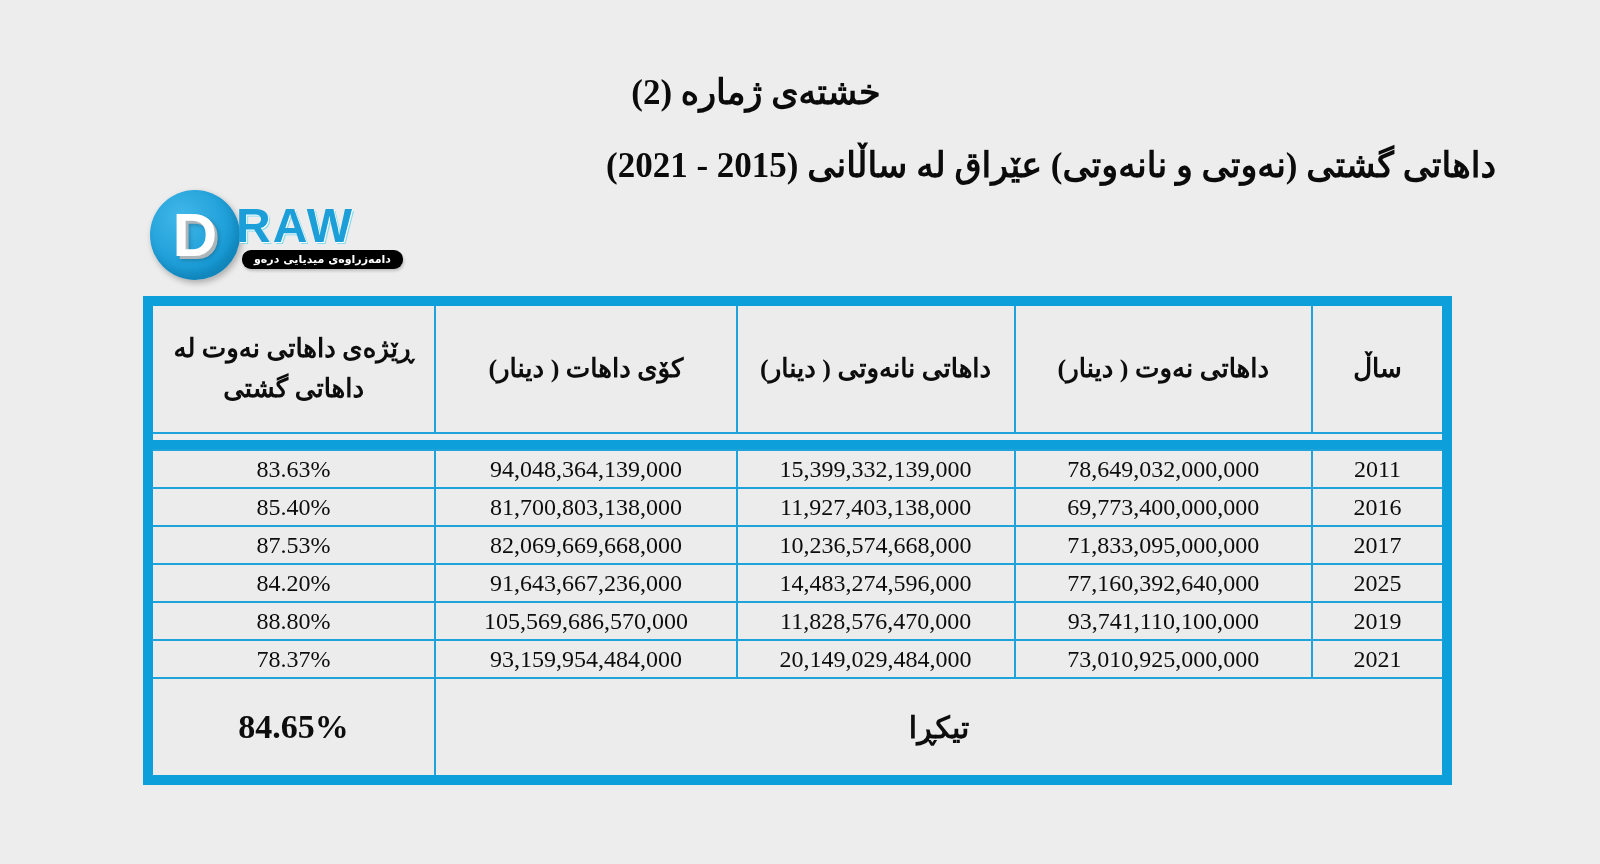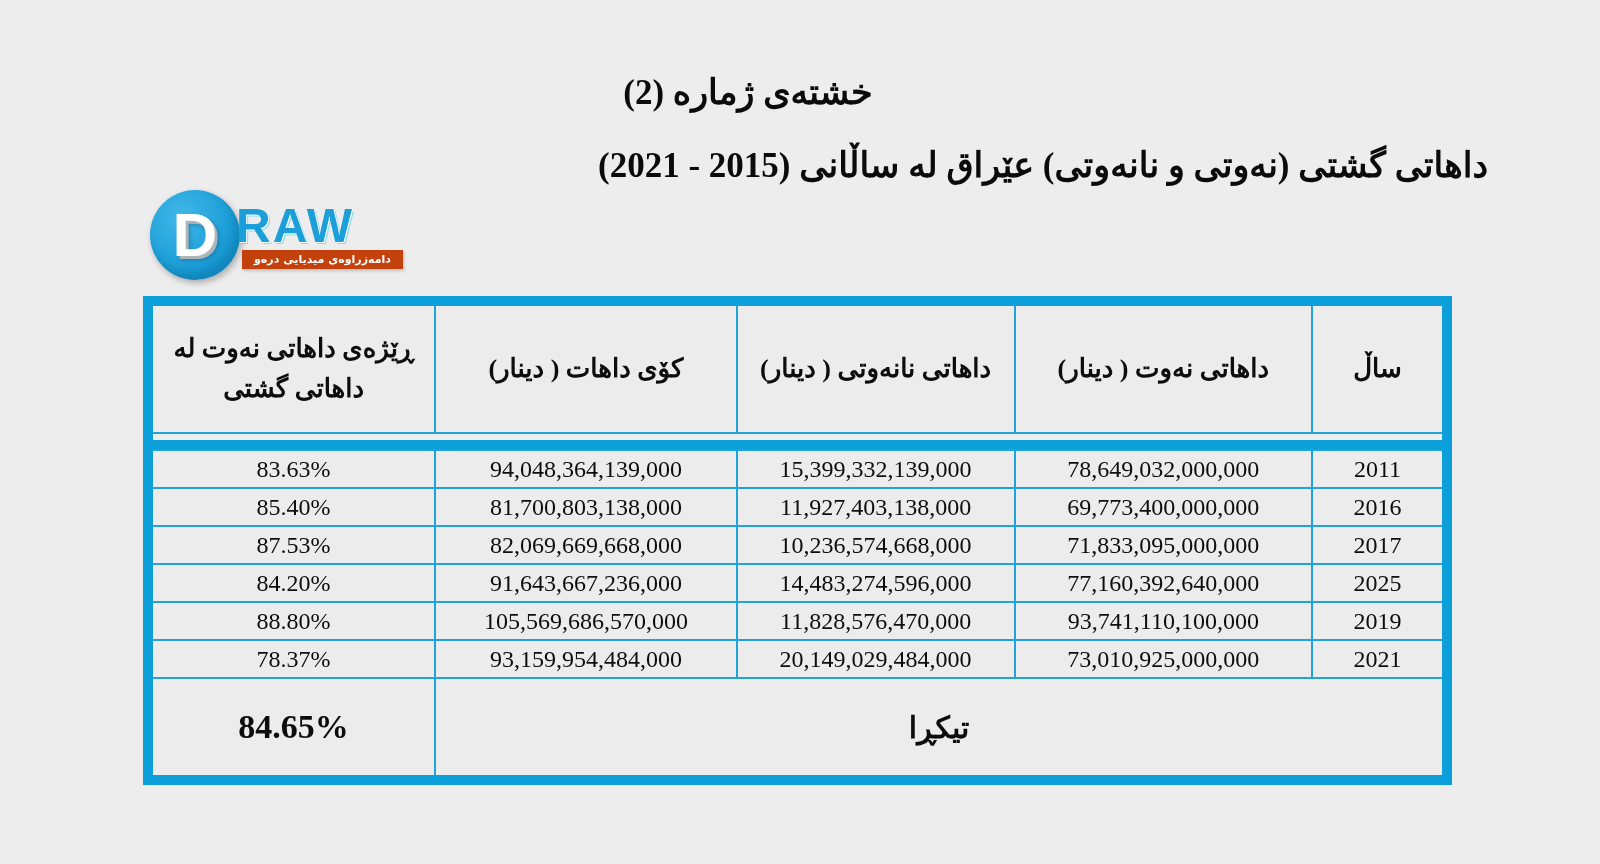--- a/index.html
+++ b/index.html
@@ -6,21 +6,21 @@
     margin: 0; padding: 0;
     width: 1600px; height: 864px;
     overflow: hidden;
     background: #ededee;
     font-family: "Liberation Serif", "DejaVu Serif", serif;
   }
   .stage { position: relative; width: 1600px; height: 864px; }
 
   
   .title-line {
-    position: absolute; left: 8px; width: 1480px;
+    position: absolute; left: 16px; width: 1480px;
     text-align: center; direction: rtl;
     font-weight: bold; color: #0b0b0b;
     font-family: "Liberation Serif", "DejaVu Serif", serif;
   }
   .t1 { top: 72px;  font-size: 35px; }
   .t2 { top: 145px; font-size: 35px; text-align: right; }
   .t3 { top: 218px; font-size: 34px; }
 
   
   .logo { position: absolute; left: 150px; top: 190px; width: 250px; height: 96px; }
@@ -39,25 +39,25 @@
   }
   .logo-raw {
     position: absolute; left: 86px; top: 12px;
     font-family: "Liberation Sans", sans-serif;
     font-weight: bold; font-size: 48px; letter-spacing: 2px; line-height: 1;
     color: #1c9fd8;
     text-shadow: 1px 1px 0 #ffffff, 2px 2px 0 rgba(12,199,232,.45);
   }
   .logo-tagline {
     position: absolute; left: 92px; top: 60px;
-    background: #c2410c; color: #ffffff;
+    background: #000000; color: #ffffff;
     direction: rtl;
     font-family: "DejaVu Sans", sans-serif;
     font-weight: bold; font-size: 11px; line-height: 1;
-    padding: 4px 12px; border-radius: 0;
+    padding: 4px 12px; border-radius: 9px;
     box-shadow: 1px 2px 3px rgba(0,0,0,.2);
     white-space: nowrap;
   }
 
   
   .tbl-wrap { position: absolute; left: 143px; top: 296px; }
   table.revenue {
     border-collapse: collapse;
     table-layout: fixed;
     width: 1309px;

